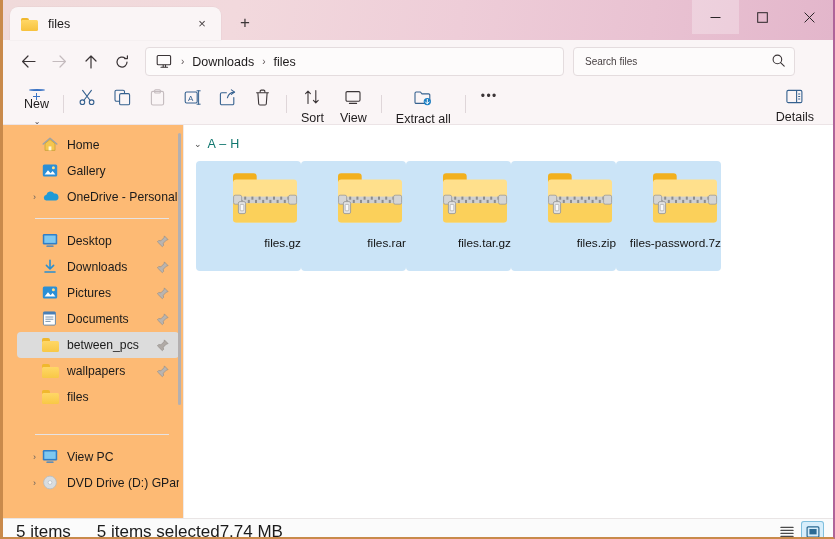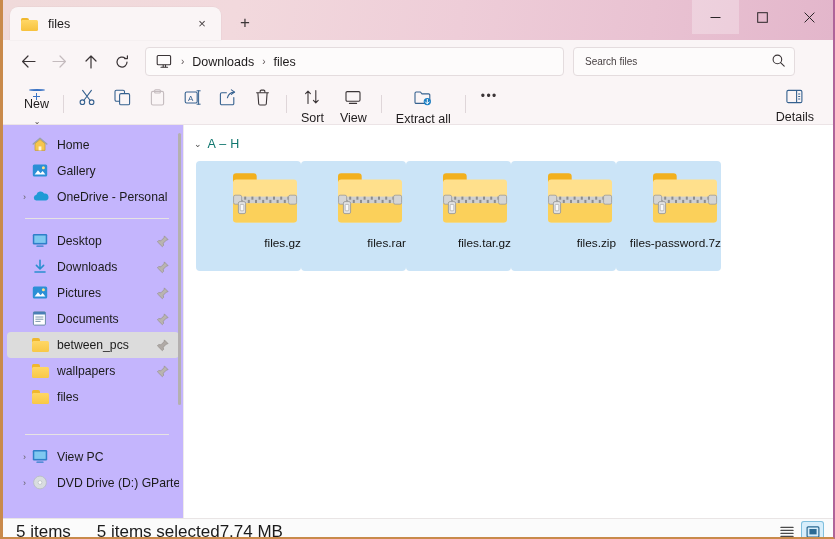--- a/index.html
+++ b/index.html
@@ -136,25 +136,26 @@
   }
   .newbtn-circle::before { left: 3.4px; top: 6.4px; width: 7px; height: 1.3px; }
   .newbtn-circle::after { left: 6.4px; top: 3.4px; width: 1.3px; height: 7px; }
 
   
   .body { display: flex; height: 393px; background: #ffffff; }
 
   
   .sidebar {
     width: 181px; flex: 0 0 181px;
-    background: #c4b5fd;
+    background: #fdba74;
     position: relative;
     padding-top: 7px;
     overflow: hidden;
     border-right: 1px solid #eeeaea;
+    padding-left: 10px;
   }
   .nav-item {
     display: flex; align-items: center;
     height: 26px; margin: 0 4px; padding-left: 10px;
     border-radius: 4px; position: relative;
   }
   .nav-item.selected { background: #dcdcdc; }
   .nav-expander {
     width: 15px; flex: 0 0 15px; font-size: 9px; color: #5d5d5d;
     display: flex; align-items: center; justify-content: center;

